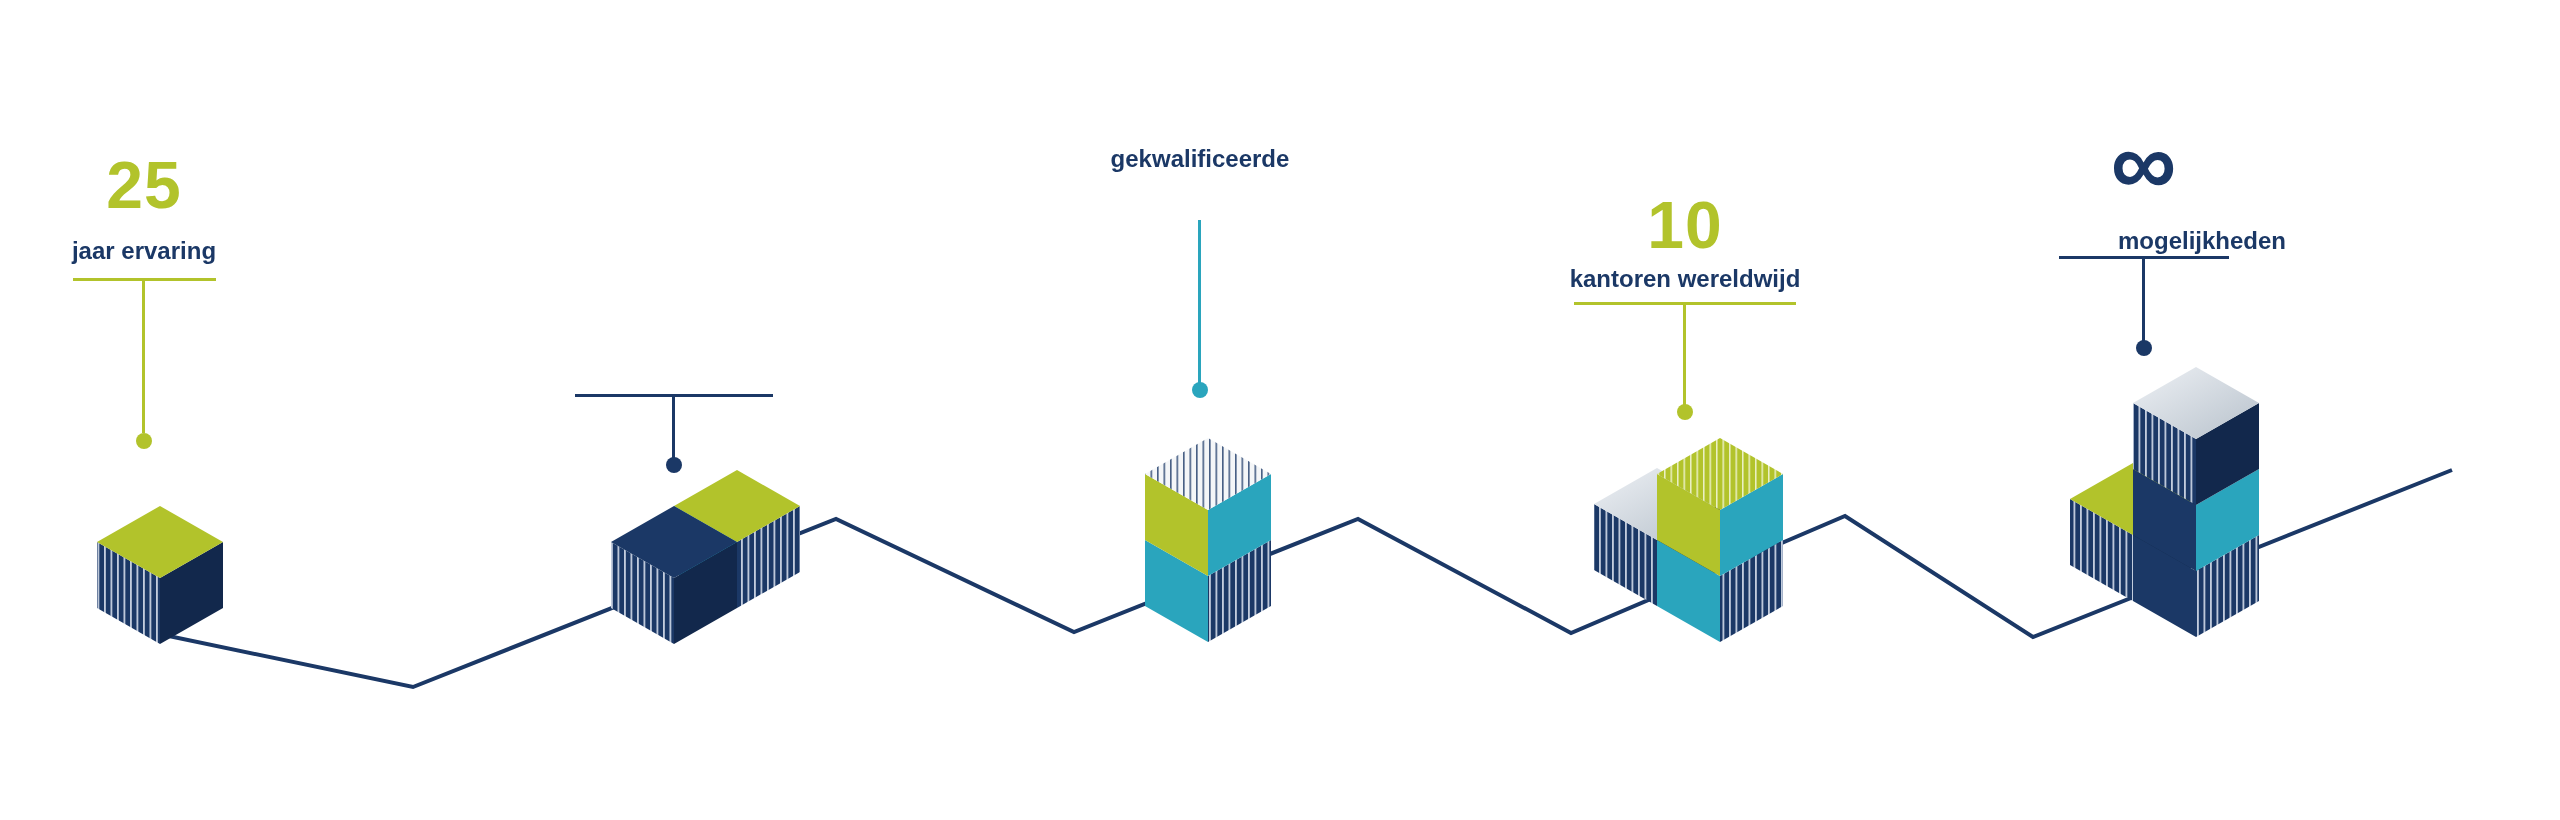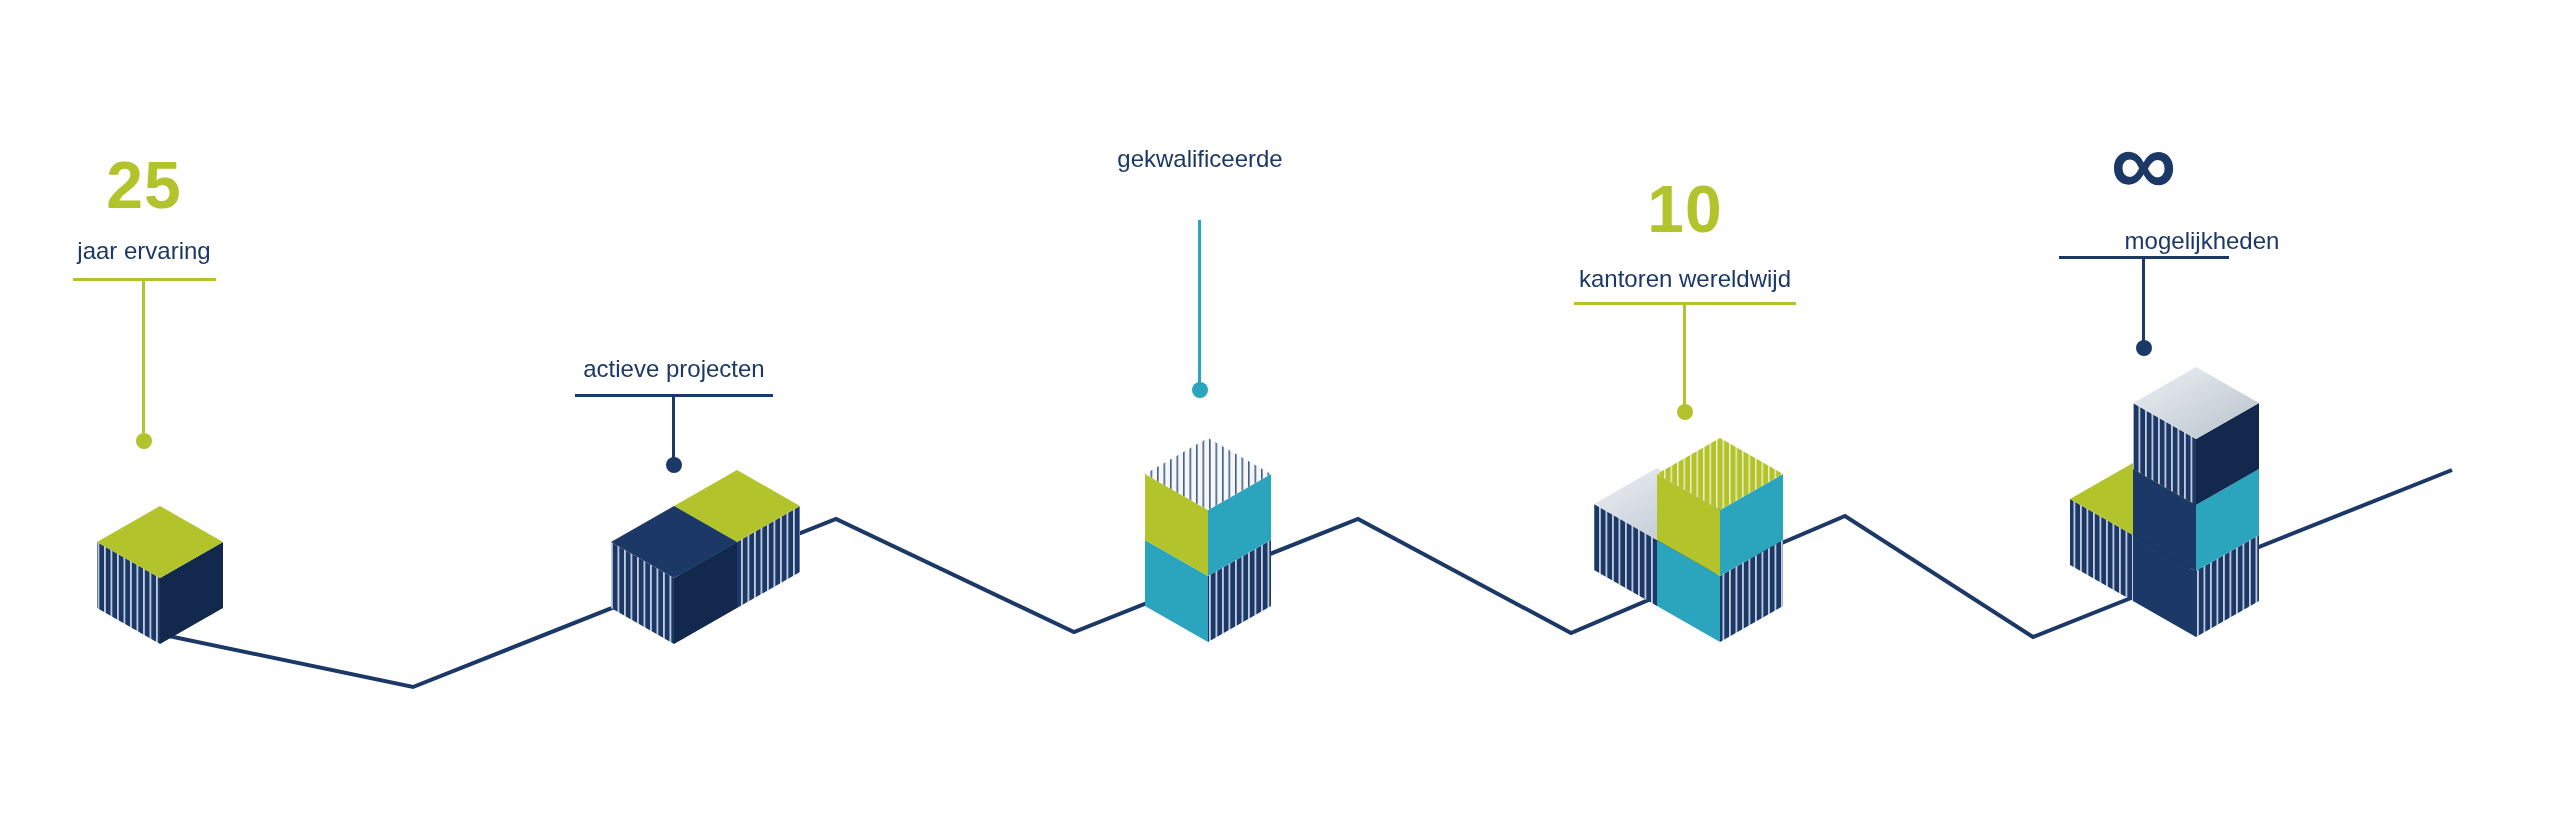--- a/index.html
+++ b/index.html
@@ -26,21 +26,21 @@
     line-height:1;
     font-weight:700;
     font-size:66px;
     letter-spacing:1px;
   }
   .stat-value.infinity{font-size:92px;line-height:0.9;}
   .stat-label{
     position:absolute;
     text-align:center;
     font-size:24px;
-    font-weight:400;
+    font-weight:700;
     color:var(--navy,#1b3866);
     line-height:1.25;
   }
   .c-lime{color:var(--lime,#b2c32b);}
   .c-navy{color:var(--navy,#1b3866);}
   .c-teal{color:var(--teal,#2aa5bd);}
   .rule{position:absolute;height:3px;}
   .drop{position:absolute;width:3px;}
   .dot{position:absolute;width:16px;height:16px;border-radius:50%;}
   .bg-lime{background:var(--lime,#b2c32b);}
@@ -145,30 +145,29 @@
       </g>
     </g>
   </svg>
 
   <div class="stat-value c-lime" style="left:-56px;top:152px;width:400px">25</div>
   <div class="stat-label" style="left:-66px;top:236px;width:420px">jaar ervaring</div>
   <div class="rule bg-lime" style="left:73px;top:278px;width:143px"></div>
   <div class="drop bg-lime" style="left:142px;top:281px;height:152px"></div>
   <div class="dot bg-lime" style="left:136px;top:433px"></div>
 
-  <div class="stat-label" style="left:464px;top:354px;width:420px">actieve projecten</div>
   <div class="rule bg-navy" style="left:575px;top:394px;width:198px"></div>
   <div class="drop bg-navy" style="left:672px;top:397px;height:64px"></div>
   <div class="dot bg-navy" style="left:666px;top:457px"></div>
 
   <div class="stat-label" style="left:990px;top:144px;width:420px">gekwalificeerde</div>
   <div class="drop bg-teal" style="left:1198px;top:220px;height:166px"></div>
   <div class="dot bg-teal" style="left:1192px;top:382px"></div>
 
-  <div class="stat-value c-lime" style="left:1485px;top:176px;width:400px">10</div>
+  <div class="stat-value c-lime" style="left:1485px;top:192px;width:400px">10</div>
   <div class="stat-label" style="left:1475px;top:264px;width:420px">kantoren wereldwijd</div>
   <div class="rule bg-lime" style="left:1574px;top:302px;width:222px"></div>
   <div class="drop bg-lime" style="left:1683px;top:305px;height:103px"></div>
   <div class="dot bg-lime" style="left:1677px;top:404px"></div>
 
   <div class="stat-value infinity c-navy" style="left:1944px;top:122px;width:400px">∞</div>
   <div class="stat-label" style="left:1992px;top:226px;width:420px">mogelijkheden</div>
   <div class="rule bg-navy" style="left:2059px;top:256px;width:170px"></div>
   <div class="drop bg-navy" style="left:2142px;top:259px;height:85px"></div>
   <div class="dot bg-navy" style="left:2136px;top:340px"></div>

